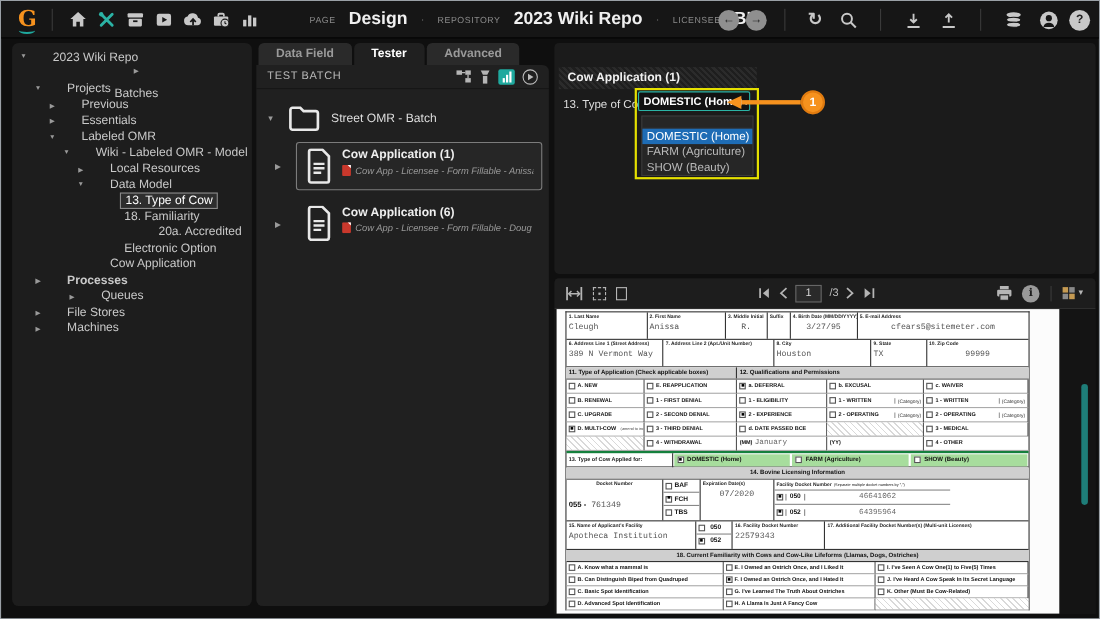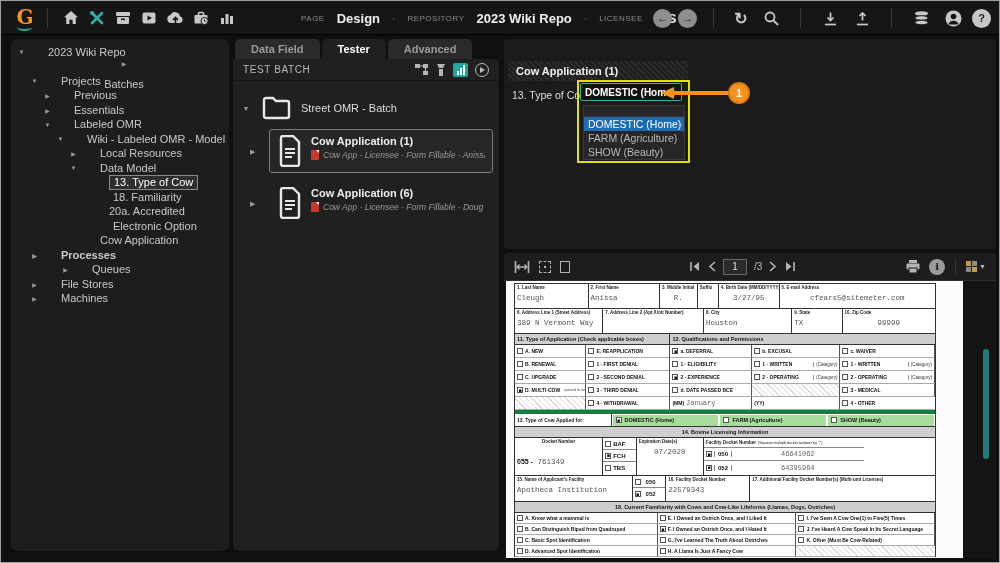--- a/index.html
+++ b/index.html
@@ -9,21 +9,21 @@
 
   
   .topbar{position:absolute;left:0;top:0;width:100%;height:34px;background:#161616;display:flex;align-items:center;border-bottom:1px solid #000;}
   .logo{width:24px;height:24px;margin-left:12px;position:relative;font-family:"DejaVu Serif",serif;font-size:20px;font-weight:bold;color:#f6921e;line-height:22px;text-align:center;}
   .logo::after{content:"";position:absolute;left:4px;bottom:-1px;width:15px;height:5px;border-bottom:2px solid #1fa99e;border-radius:50%;}
   .tb-sep{width:1px;height:20px;background:#3a3a3a;margin:0 10px;}
   .tb-ic{width:26px;height:26px;display:flex;align-items:center;justify-content:center;cursor:pointer;flex:none;}
   .tb-ic svg{display:block;}
   .tb-center{position:absolute;left:50%;top:0;height:34px;transform:translateX(-53%);display:flex;align-items:center;gap:12px;white-space:nowrap;}
   .tb-lab{font-size:8px;color:#8a8a8a;letter-spacing:.5px;}
-  .tb-val{font-size:13px;color:#f0f0f0;font-weight:bold;text-align:center;}
+  .tb-val{font-size:16px;color:#f0f0f0;font-weight:bold;text-align:center;}
   .tb-dot{color:#777;font-size:10px;}
   .tb-right{position:absolute;right:8px;top:0;height:34px;display:flex;align-items:center;gap:6px;}
   .circ-btn{width:19px;height:19px;border-radius:50%;background:#8f8f8f;color:#222;font-size:11px;font-weight:bold;display:flex;align-items:center;justify-content:center;cursor:pointer;}
   .glyph-btn{color:#c8c8c8;font-size:16px;font-weight:bold;cursor:pointer;width:22px;text-align:center;}
 
   
   .card{position:absolute;background:#1d1d1d;border-radius:6px;}
   .left-card{left:10px;top:38px;width:218px;height:512px;overflow:hidden;}
   .mid-card{left:232px;top:58px;width:266px;height:492px;border-radius:0 6px 6px 6px;background:#202020;}
   .rt-card{left:503px;top:38px;width:492px;height:210px;background:#1b1b1b;border-radius:4px;}
@@ -103,21 +103,21 @@
   .form{position:absolute;left:8px;top:2px;width:422px;border:1px solid #333;border-bottom:none;background:#fff;color:#111;}
   .frow{display:flex;border-bottom:1px solid #333;}
   .fcol{border-right:1px solid #333;padding:1px 2px;height:24px;overflow:hidden;}
   .fcol:last-child,.fcell:last-child{border-right:none;}
   .flab{font-size:4.5px;font-weight:bold;color:#222;white-space:nowrap;}
   .fin{font-family:"Liberation Mono",monospace;font-size:7.5px;color:#555;margin-top:4px;white-space:nowrap;}
   .fin.ctr{text-align:center;}
   .sechdr{display:flex;border-bottom:1px solid #333;background:#fff;}
   .sechdr .sh{background:#cfcfcf;font-size:5.5px;font-weight:bold;padding:2px;border-right:1px solid #333;white-space:nowrap;overflow:hidden;}
   .sechdr .sh.ctr{text-align:center;}
-  .fgrid{display:flex;flex-wrap:wrap;border-bottom:4px solid #15803d;}
+  .fgrid{display:flex;flex-wrap:wrap;border-bottom:2px solid #15803d;}
   .fcell{display:flex;align-items:center;gap:2px;height:13px;padding:0 2px;border-right:1px solid #555;border-bottom:1px solid #aaa;overflow:hidden;white-space:nowrap;}
   .cbx{width:6px;height:6px;border:1px solid #555;background:#fff;flex:none;display:flex;align-items:center;justify-content:center;}
   .cbx i{font-style:normal;font-size:5px;line-height:5px;color:#000;}
   .fcell .flabel{font-size:5px;font-weight:bold;}
   .fcell .fval{font-family:"Liberation Mono",monospace;font-size:7px;color:#666;}
   .fcell .fextra{font-size:4.5px;color:#333;margin-left:auto;border-left:1px solid #999;padding-left:2px;}
   .fcell .fnote{font-size:3.5px;color:#444;}
   .fcell.hatch{background:repeating-linear-gradient(45deg,#fff 0 3px,#d9d9d9 3px 4px);}
   .gopt{flex:1;display:flex;align-items:center;gap:3px;background:#a7dd9d;height:11px;margin:1px;padding:0 3px;}
   .gopt .flabel{font-size:5.5px;font-weight:bold;}
@@ -300,21 +300,21 @@
           <span class="tico"></span>
           <span class="tlabel">13. Type of Cow</span>
         </div>
 
         <div class="tree-row" style="padding-left: 70px;">
           <span class="exp"></span>
           <span class="tico"></span>
           <span class="tlabel">18. Familiarity</span>
         </div>
 
-        <div class="tree-row" style="padding-left: 66px;">
+        <div class="tree-row" style="padding-left: 101px;">
           <span class="exp"></span>
           <span class="tico"></span>
           <span class="tlabel">20a. Accredited</span>
         </div>
 
         <div class="tree-row" style="padding-left: 70px;">
           <span class="exp"></span>
           <span class="tico"></span>
           <span class="tlabel">Electronic Option</span>
         </div>

